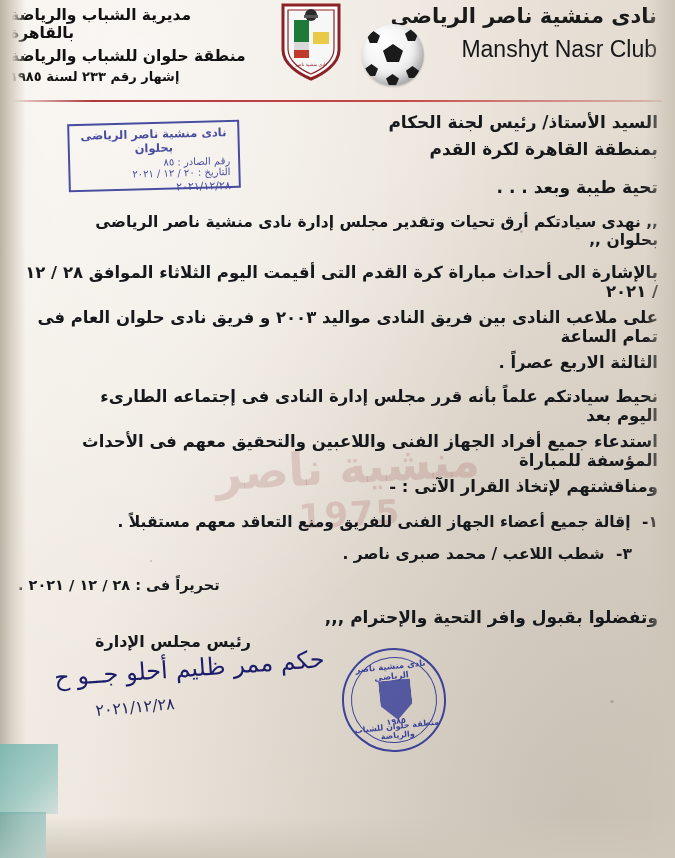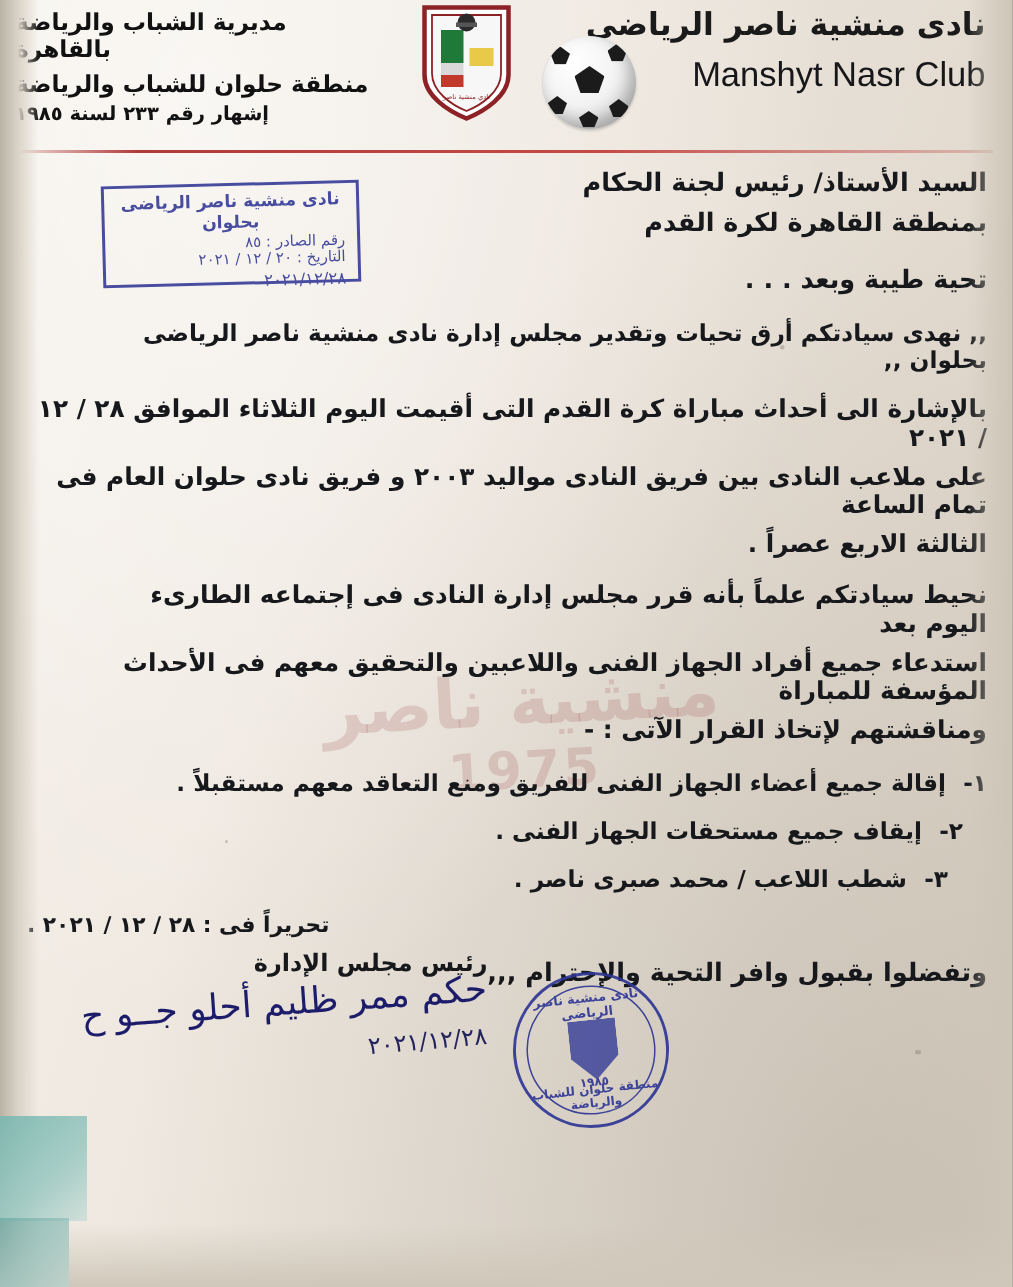--- a/index.html
+++ b/index.html
@@ -136,21 +136,21 @@
   .items { margin-top: 16px; padding-left: 78px; }
   .item { font-size: 15.5px; font-weight: bold; margin-bottom: 14px; }
   .item .num { display: inline-block; min-width: 22px; }
 
   .dateline { margin-top: 10px; font-size: 14.5px; font-weight: bold; padding-left: 0; text-align: left; direction: rtl; }
   .closing { margin-top: 14px; font-size: 17px; font-weight: bold; padding-left: 150px; }
 
   
   .sig {
     position: absolute; left: 95px; top: 632px; width: 230px;
-    direction: rtl; text-align: right;
+    direction: rtl; text-align: left;
   }
   .sig-title { font-size: 16px; font-weight: bold; color: #16181c; }
   .sig-scribble {
     height: 34px; margin-top: 2px;
     font-family: "DejaVu Serif", serif;
     font-size: 24px; color: #1c1c6b; transform: rotate(-4deg);
     letter-spacing: -2px;
     white-space: nowrap;
   }
   .sig-name { font-size: 16.5px; font-weight: bold; color: #101114; margin-top: 2px; }
@@ -294,24 +294,20 @@
       <div class="ln" style="padding-left:70px">نحيط سيادتكم علماً بأنه قرر مجلس إدارة النادى فى إجتماعه الطارىء اليوم بعد</div>
       <div class="ln">استدعاء جميع أفراد الجهاز الفنى واللاعبين والتحقيق معهم فى الأحداث المؤسفة للمباراة</div>
       <div class="ln" style="padding-left:150px">ومناقشتهم لإتخاذ القرار الآتى : -</div>
     </div>
 
     <div class="items">
       <div class="item">
         <span class="num">١-</span>
         <span>إقالة جميع أعضاء الجهاز الفنى للفريق ومنع التعاقد معهم مستقبلاً .</span>
       </div>
-      <div class="item" style="padding-right:16px">
-        <span class="num">٢-</span>
-        <span>إيقاف جميع مستحقات الجهاز الفنى .</span>
-      </div>
       <div class="item" style="padding-right:26px">
         <span class="num">٣-</span>
         <span>شطب اللاعب / محمد صبرى ناصر .</span>
       </div>
     </div>
 
     <div class="dateline">تحريراً فى : ٢٨ / ١٢ / ٢٠٢١ .</div>
 
     <div class="closing">وتفضلوا بقبول وافر التحية والإحترام ,,,</div>
   </div>

